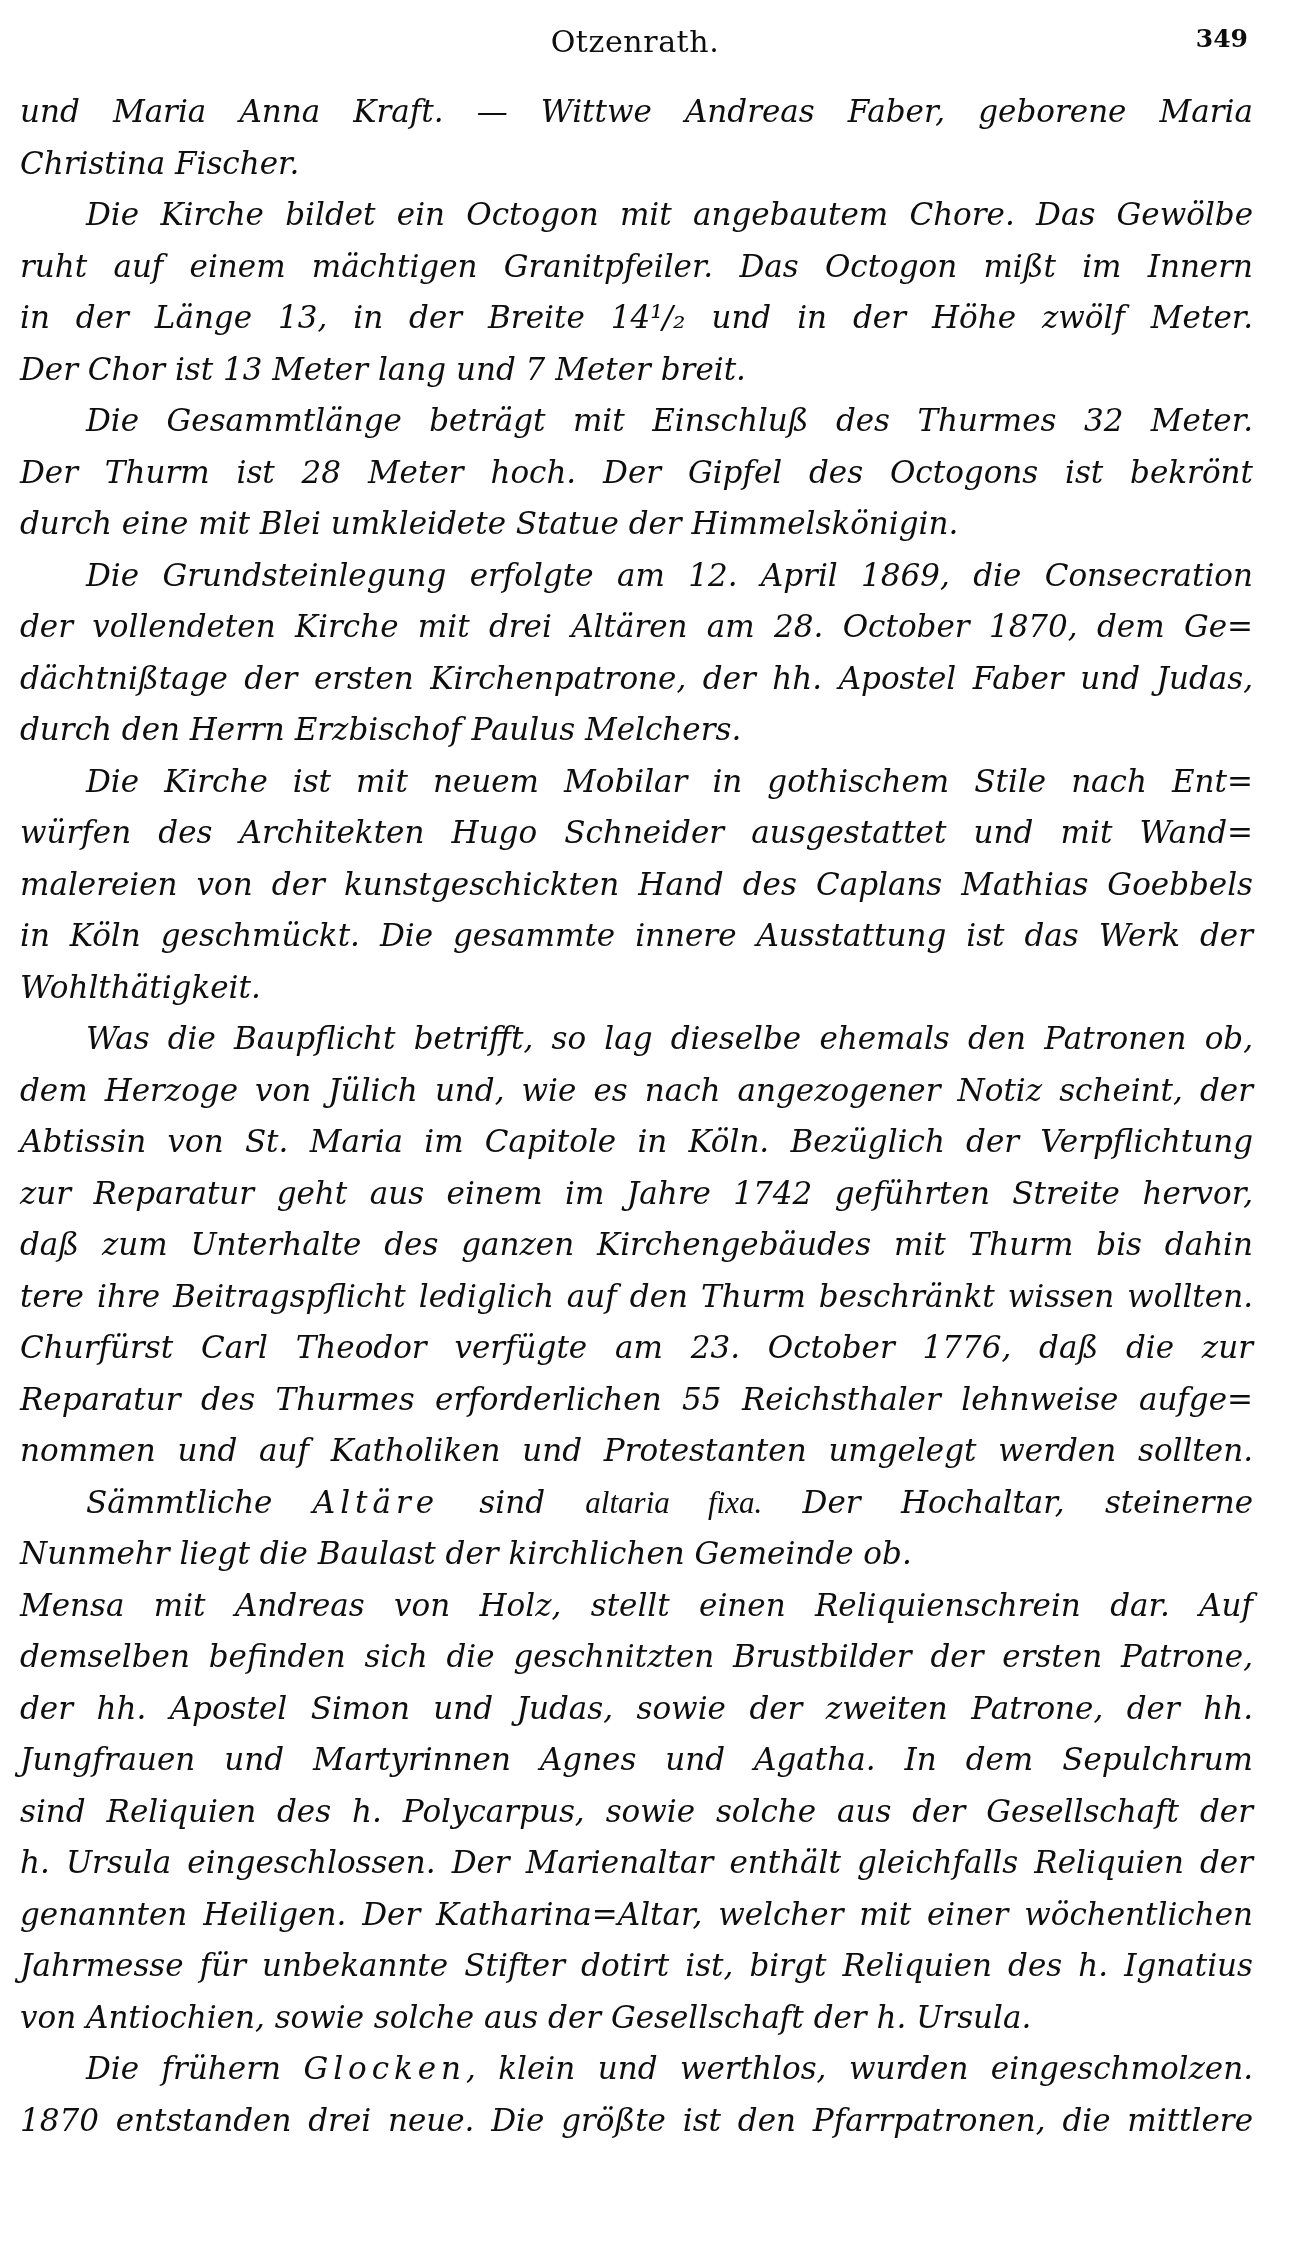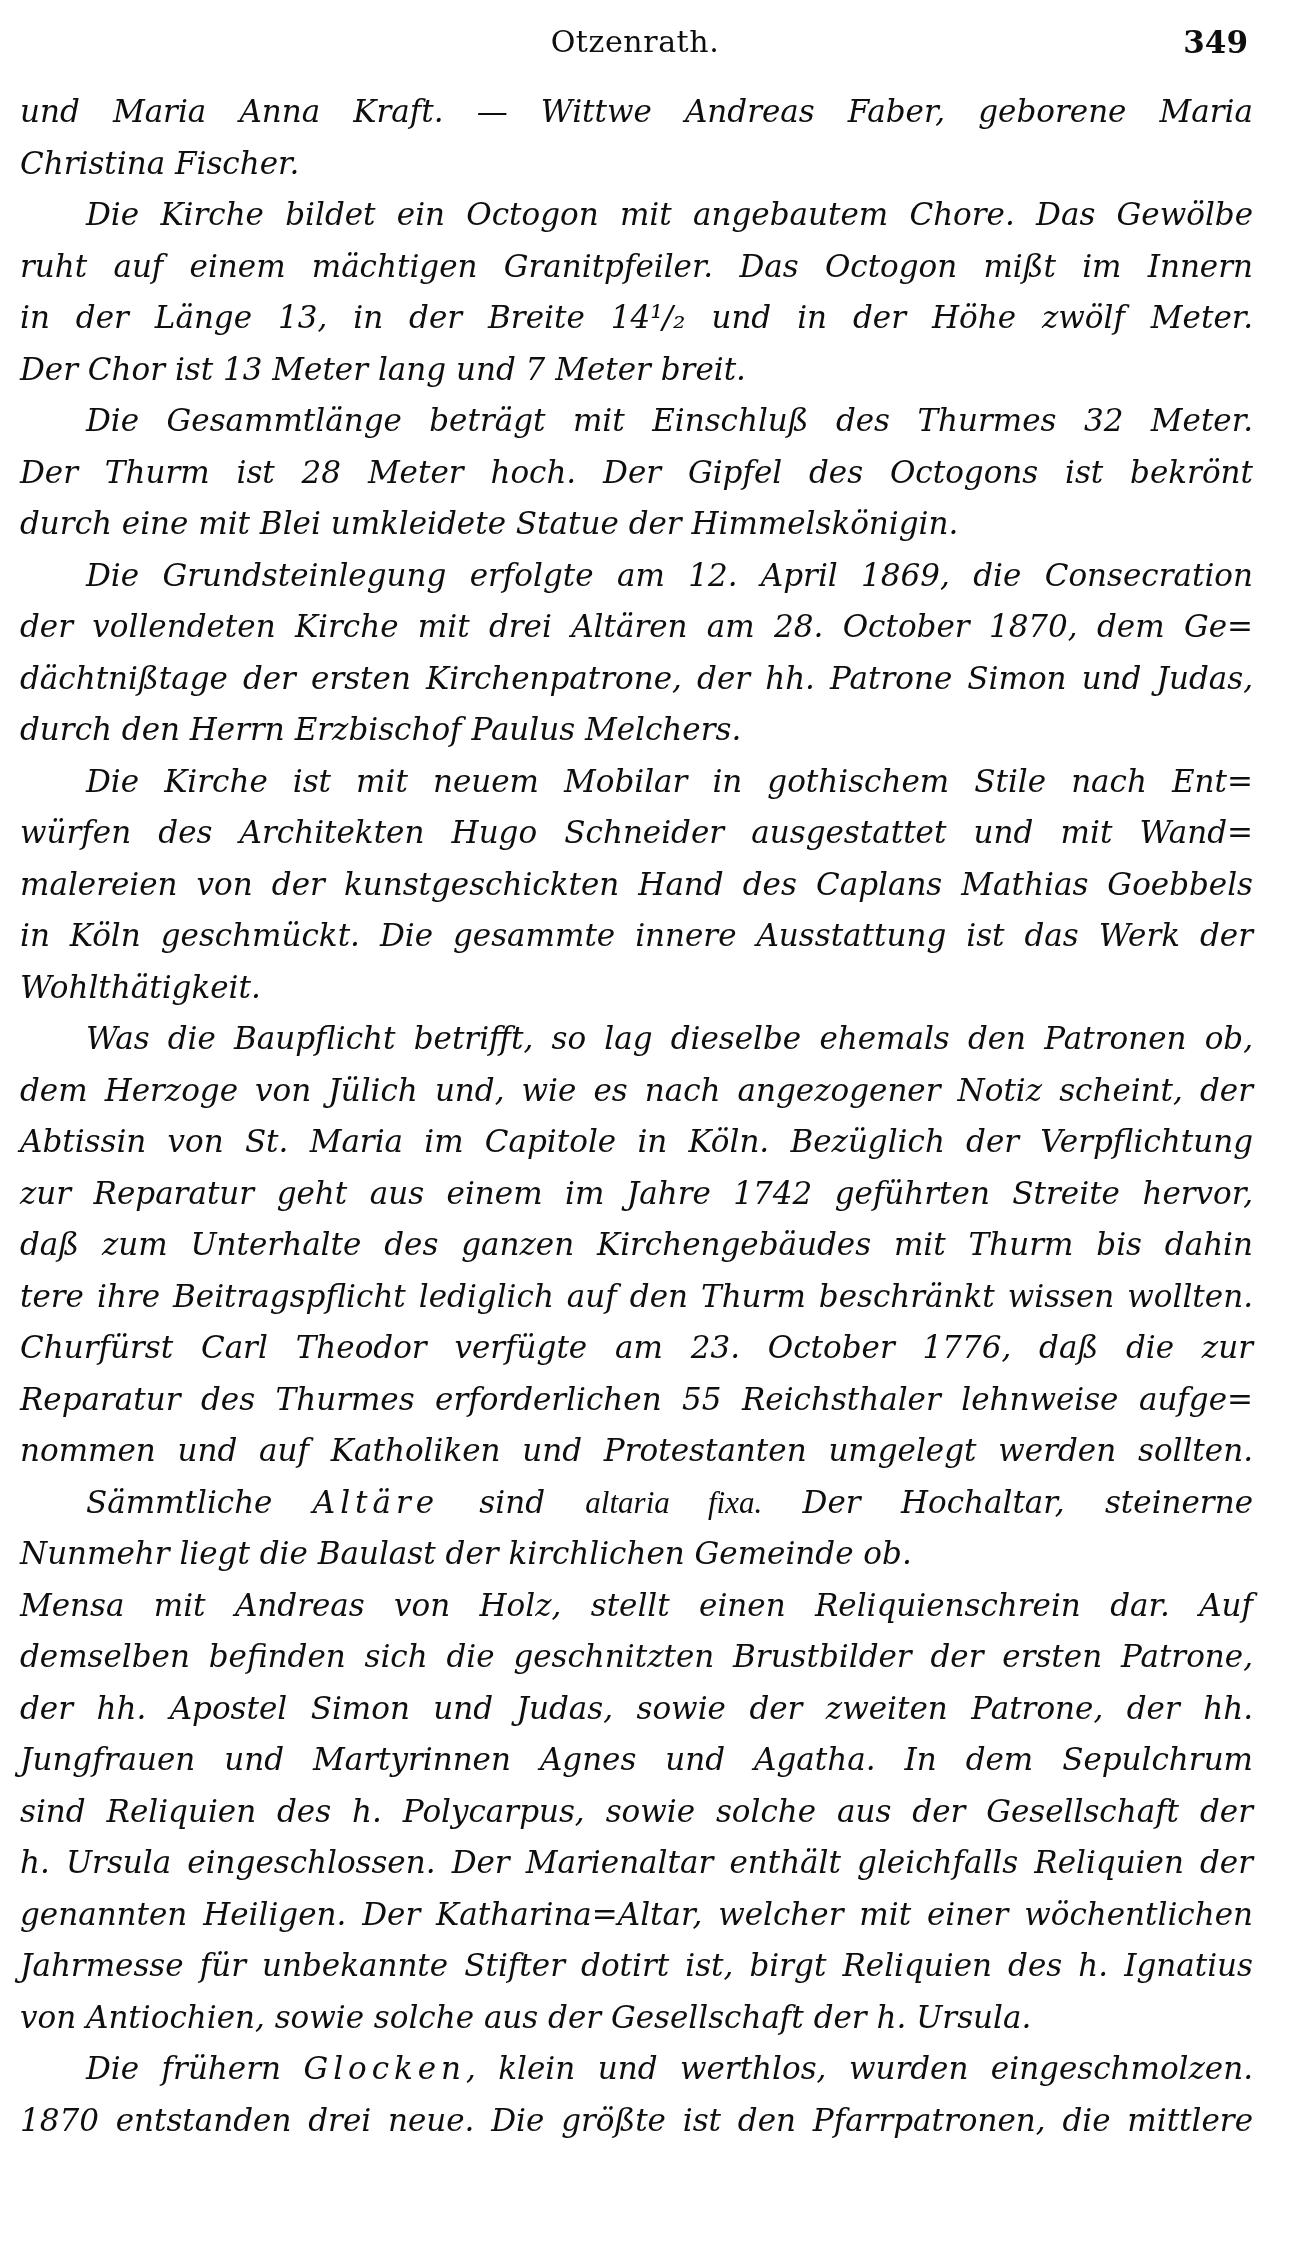--- a/index.html
+++ b/index.html
@@ -23,21 +23,21 @@
     position: absolute;
     left: 0; right: 0;
     text-align: center;
     font-size: 30px;
     letter-spacing: 0.02em;
   }
   .page-number {
     position: absolute;
     right: 2px;
     top: 0;
-    font-size: 31px;
+    font-size: 25px;
     font-weight: bold;
   }
   .body-text {
     position: absolute;
     top: 86px;
     left: 20px;
     right: 19px;
     font-size: 31px;
   }
   .line {
@@ -69,21 +69,21 @@
       <div class="line"><span>Christina Fischer.</span></div>
       <div class="line indent just"><span>Die Kirche bildet ein Octogon mit angebautem Chore. Das Gewölbe</span></div>
       <div class="line just"><span>ruht auf einem mächtigen Granitpfeiler. Das Octogon mißt im Innern</span></div>
       <div class="line just"><span>in der Länge 13, in der Breite 14¹/₂ und in der Höhe zwölf Meter.</span></div>
       <div class="line"><span>Der Chor ist 13 Meter lang und 7 Meter breit.</span></div>
       <div class="line indent just"><span>Die Gesammtlänge beträgt mit Einschluß des Thurmes 32 Meter.</span></div>
       <div class="line just"><span>Der Thurm ist 28 Meter hoch. Der Gipfel des Octogons ist bekrönt</span></div>
       <div class="line"><span>durch eine mit Blei umkleidete Statue der Himmelskönigin.</span></div>
       <div class="line indent just"><span>Die Grundsteinlegung erfolgte am 12. April 1869, die Consecration</span></div>
       <div class="line just"><span>der vollendeten Kirche mit drei Altären am 28. October 1870, dem Ge=</span></div>
-      <div class="line just"><span>dächtnißtage der ersten Kirchenpatrone, der hh. Patrone Simon und Judas,</span></div>
+      <div class="line just"><span>dächtnißtage der ersten Kirchenpatrone, der hh. Apostel Faber und Judas,</span></div>
       <div class="line"><span>durch den Herrn Erzbischof Paulus Melchers.</span></div>
       <div class="line indent just"><span>Die Kirche ist mit neuem Mobilar in gothischem Stile nach Ent=</span></div>
       <div class="line just"><span>würfen des Architekten Hugo Schneider ausgestattet und mit Wand=</span></div>
       <div class="line just"><span>malereien von der kunstgeschickten Hand des Caplans Mathias Goebbels</span></div>
       <div class="line just"><span>in Köln geschmückt. Die gesammte innere Ausstattung ist das Werk der</span></div>
       <div class="line"><span>Wohlthätigkeit.</span></div>
       <div class="line indent just"><span>Was die Baupflicht betrifft, so lag dieselbe ehemals den Patronen ob,</span></div>
       <div class="line just"><span>dem Herzoge von Jülich und, wie es nach angezogener Notiz scheint, der</span></div>
       <div class="line just"><span>Abtissin von St. Maria im Capitole in Köln. Bezüglich der Verpflichtung</span></div>
       <div class="line just"><span>zur Reparatur geht aus einem im Jahre 1742 geführten Streite hervor,</span></div>

